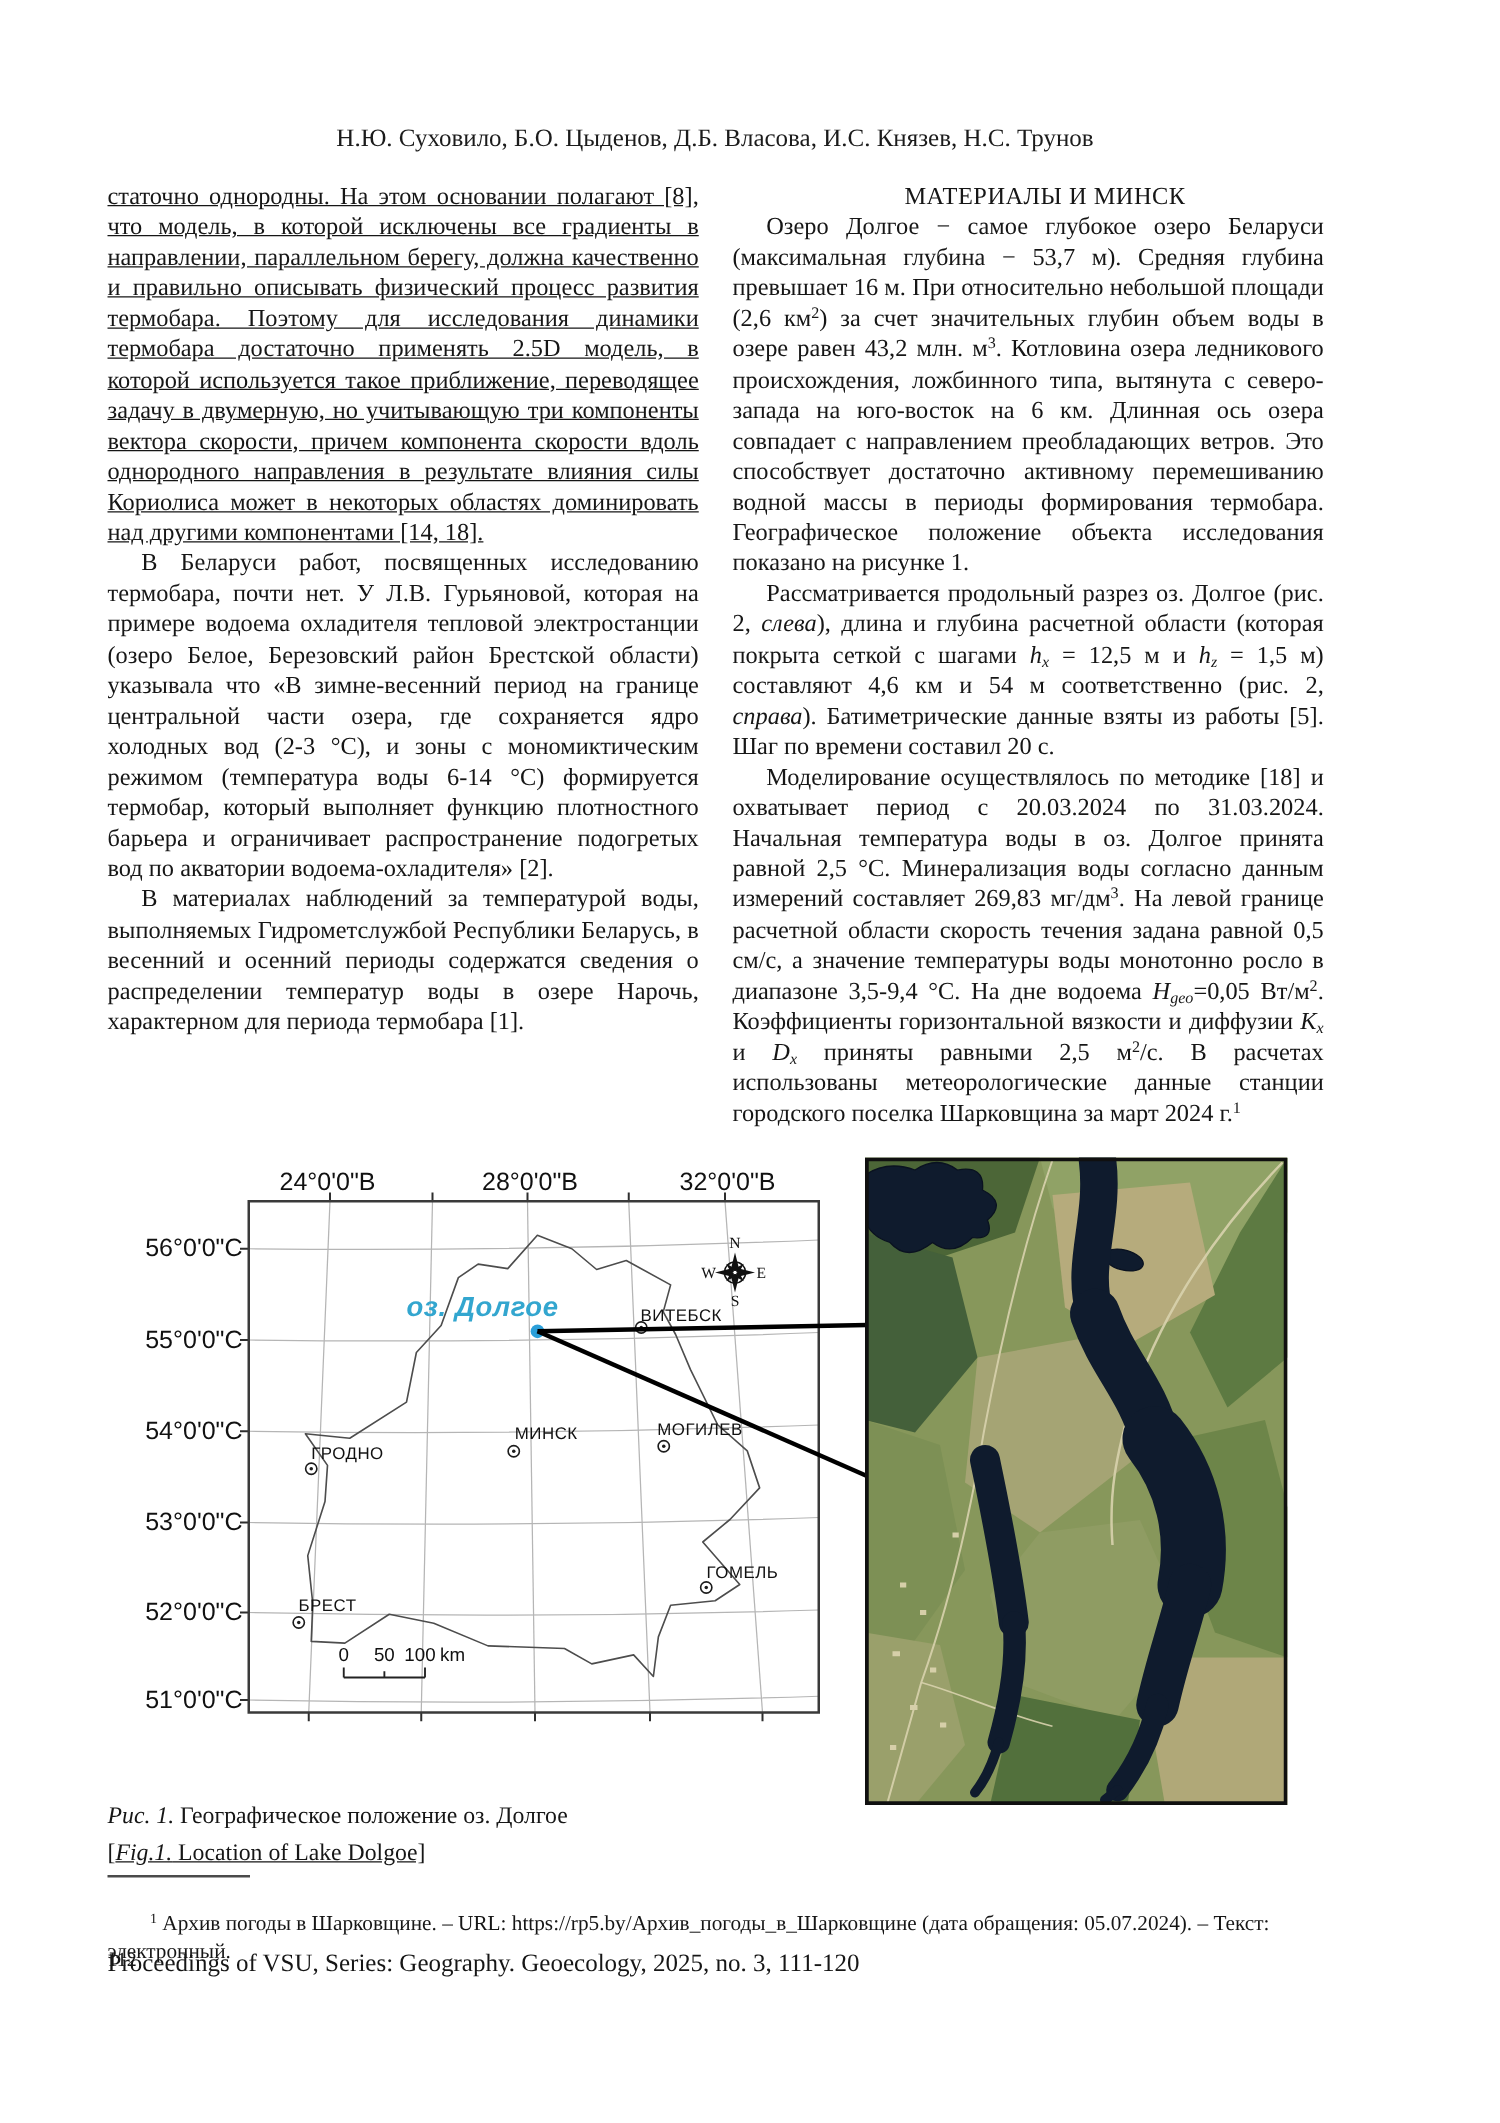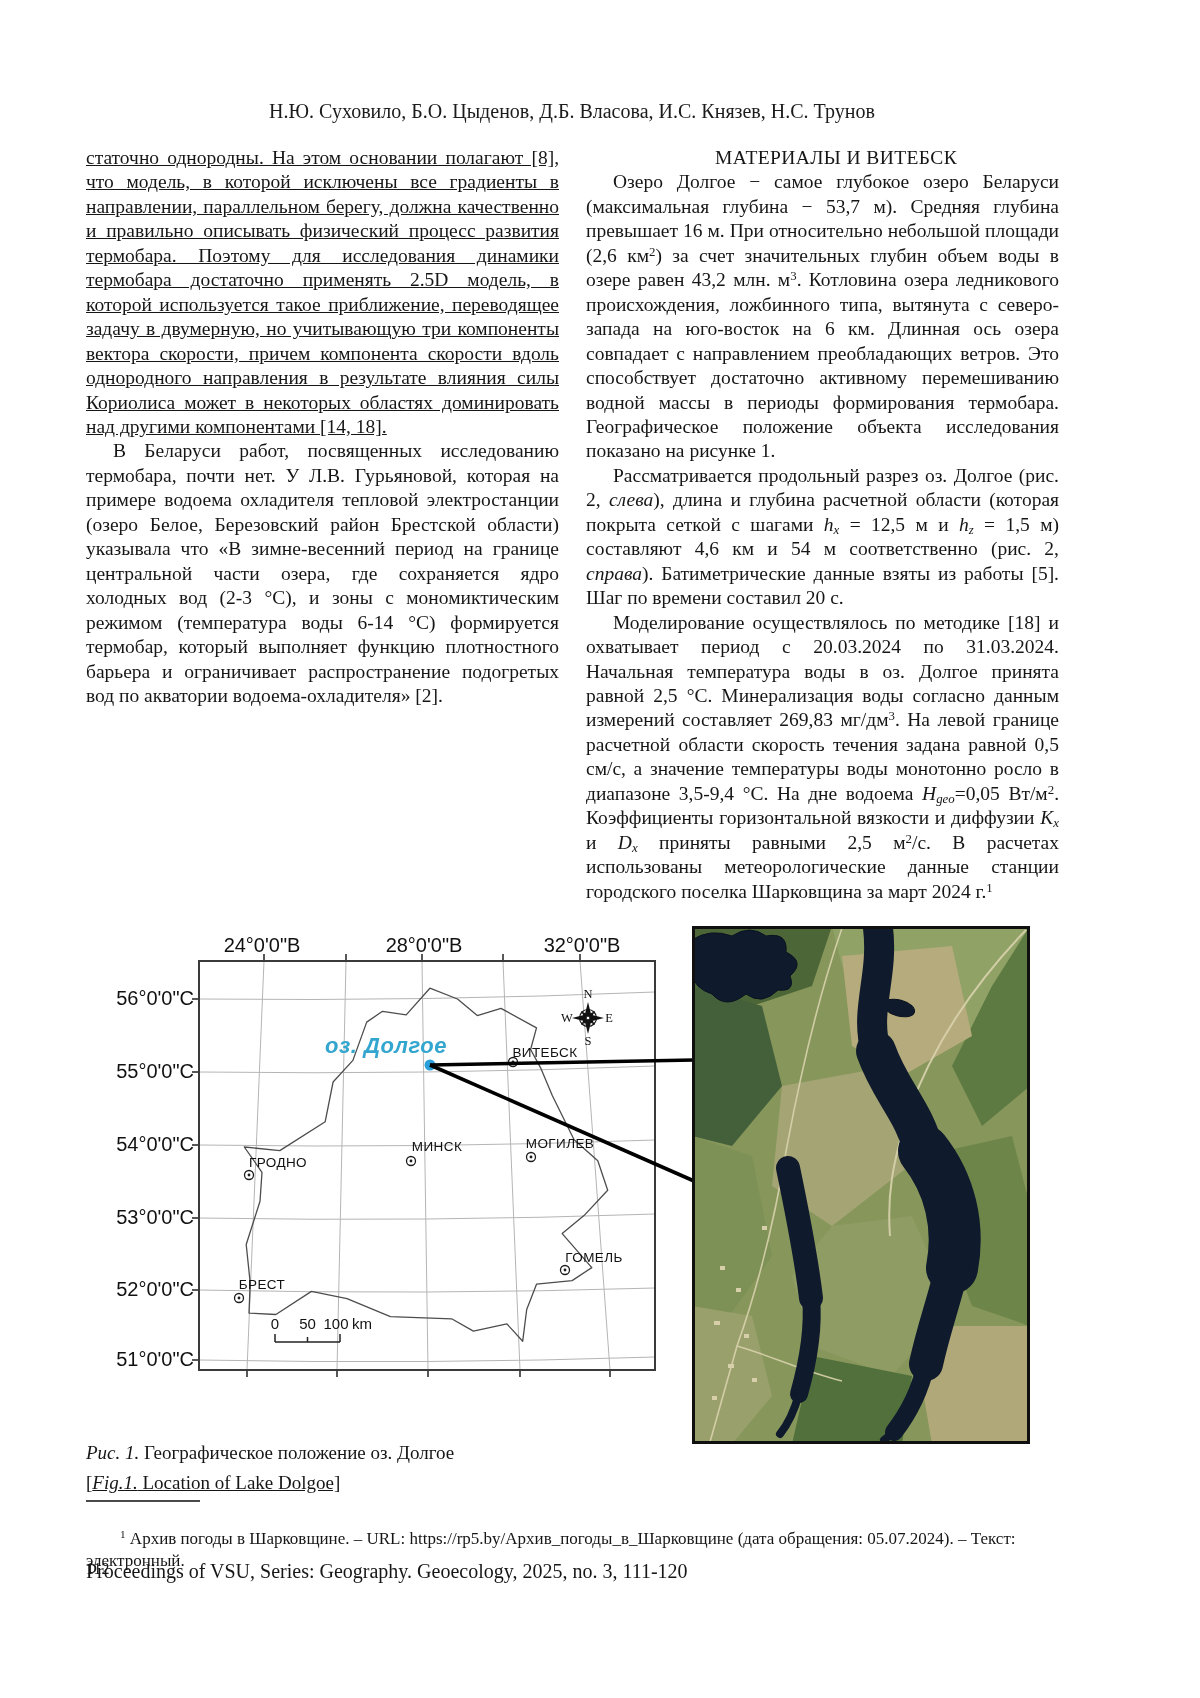--- a/index.html
+++ b/index.html
@@ -40,23 +40,24 @@
   .footer-journal{left:86px;top:1560px;width:992px;text-align:left;font-size:20px;}
 </style>
 </head>
 <body>
 
 <div class="abs authors">Н.Ю. Суховило, Б.О. Цыденов, Д.Б. Власова, И.С. Князев, Н.С. Трунов</div>
 
 <div class="abs col col-left" id="left-col">
     <p class="no-indent">статочно однородны. На этом основании полагают [8], что модель, в которой исключены все градиенты в направлении, параллельном берегу, должна качественно и правильно описывать физический процесс развития термобара. Поэтому для исследования динамики термобара достаточно применять 2.5D модель, в которой используется такое приближение, переводящее задачу в двумерную, но учитывающую три компоненты вектора скорости, причем компонента скорости вдоль однородного направления в результате влияния силы Кориолиса может в некоторых областях доминировать над другими компонентами [14, 18].</p>
     <p>В Беларуси работ, посвященных исследованию термобара, почти нет. У Л.В. Гурьяновой, которая на примере водоема охладителя тепловой электростанции (озеро Белое, Березовский район Брестской области) указывала что «В зимне-весенний период на границе центральной части озера, где сохраняется ядро холодных вод (2-3 °С), и зоны с мономиктическим режимом (температура воды 6-14 °С) формируется термобар, который выполняет функцию плотностного барьера и ограничивает распространение подогретых вод по акватории водоема-охладителя» [2].</p>
+    <p>В материалах наблюдений за температурой воды, выполняемых Гидрометслужбой Республики Беларусь, в весенний и осенний периоды содержатся сведения о распределении температур воды в озере Нарочь, характерном для периода термобара [1].</p>
   </div>
 <div class="abs col col-right">
-  <p class="section-heading">МАТЕРИАЛЫ И ВИТЕБСК</p>
+  <p class="section-heading">МАТЕРИАЛЫ И МИНСК</p>
   <span id="right-paras"><p>Озеро Долгое − самое глубокое озеро Беларуси (максимальная глубина − 53,7 м). Средняя глубина превышает 16 м. При относительно небольшой площади (2,6 км<sup>2</sup>) за счет значительных глубин объем воды в озере равен 43,2 млн. м<sup>3</sup>. Котловина озера ледникового происхождения, ложбинного типа, вытянута с северо-запада на юго-восток на 6 км. Длинная ось озера совпадает с направлением преобладающих ветров. Это способствует достаточно активному перемешиванию водной массы в периоды формирования термобара. Географическое положение объекта исследования показано на рисунке 1.</p><p>Рассматривается продольный разрез оз. Долгое (рис. 2, <i>слева</i>), длина и глубина расчетной области (которая покрыта сеткой с шагами <i>h</i><sub class="it">x</sub> = 12,5 м и <i>h</i><sub class="it">z</sub> = 1,5 м) составляют 4,6 км и 54 м соответственно (рис. 2, <i>справа</i>). Батиметрические данные взяты из работы [5]. Шаг по времени составил 20 с.</p><p>Моделирование осуществлялось по методике [18] и охватывает период с 20.03.2024 по 31.03.2024. Начальная температура воды в оз. Долгое принята равной 2,5 °С. Минерализация воды согласно данным измерений составляет 269,83 мг/дм<sup>3</sup>. На левой границе расчетной области скорость течения задана равной 0,5 см/с, а значение температуры воды монотонно росло в диапазоне 3,5-9,4 °С. На дне водоема <i>H</i><sub class="it">geo</sub>=0,05 Вт/м<sup>2</sup>. Коэффициенты горизонтальной вязкости и диффузии <i>K</i><sub class="it">x</sub> и <i>D</i><sub class="it">x</sub> приняты равными 2,5 м<sup>2</sup>/с. В расчетах использованы метеорологические данные станции городского поселка Шарковщина за март 2024 г.<sup>1</sup></p></span>
 </div>
 
 <svg class="abs" id="map-svg" style="left:110px;top:925px;" width="570" height="465" viewBox="0 0 570 465">
     <g>
       <line x1="154" y1="36" x2="137" y2="445" stroke="#b5b5b5" stroke-width="1"></line>
       <line x1="154" y1="29" x2="154" y2="36" stroke="#2e2e2e" stroke-width="1.6"></line>
       <line x1="137" y1="445" x2="137" y2="452" stroke="#2e2e2e" stroke-width="1.6"></line>
       <line x1="236" y1="36" x2="227" y2="445" stroke="#b5b5b5" stroke-width="1"></line>
       <line x1="236" y1="29" x2="236" y2="36" stroke="#2e2e2e" stroke-width="1.6"></line>

